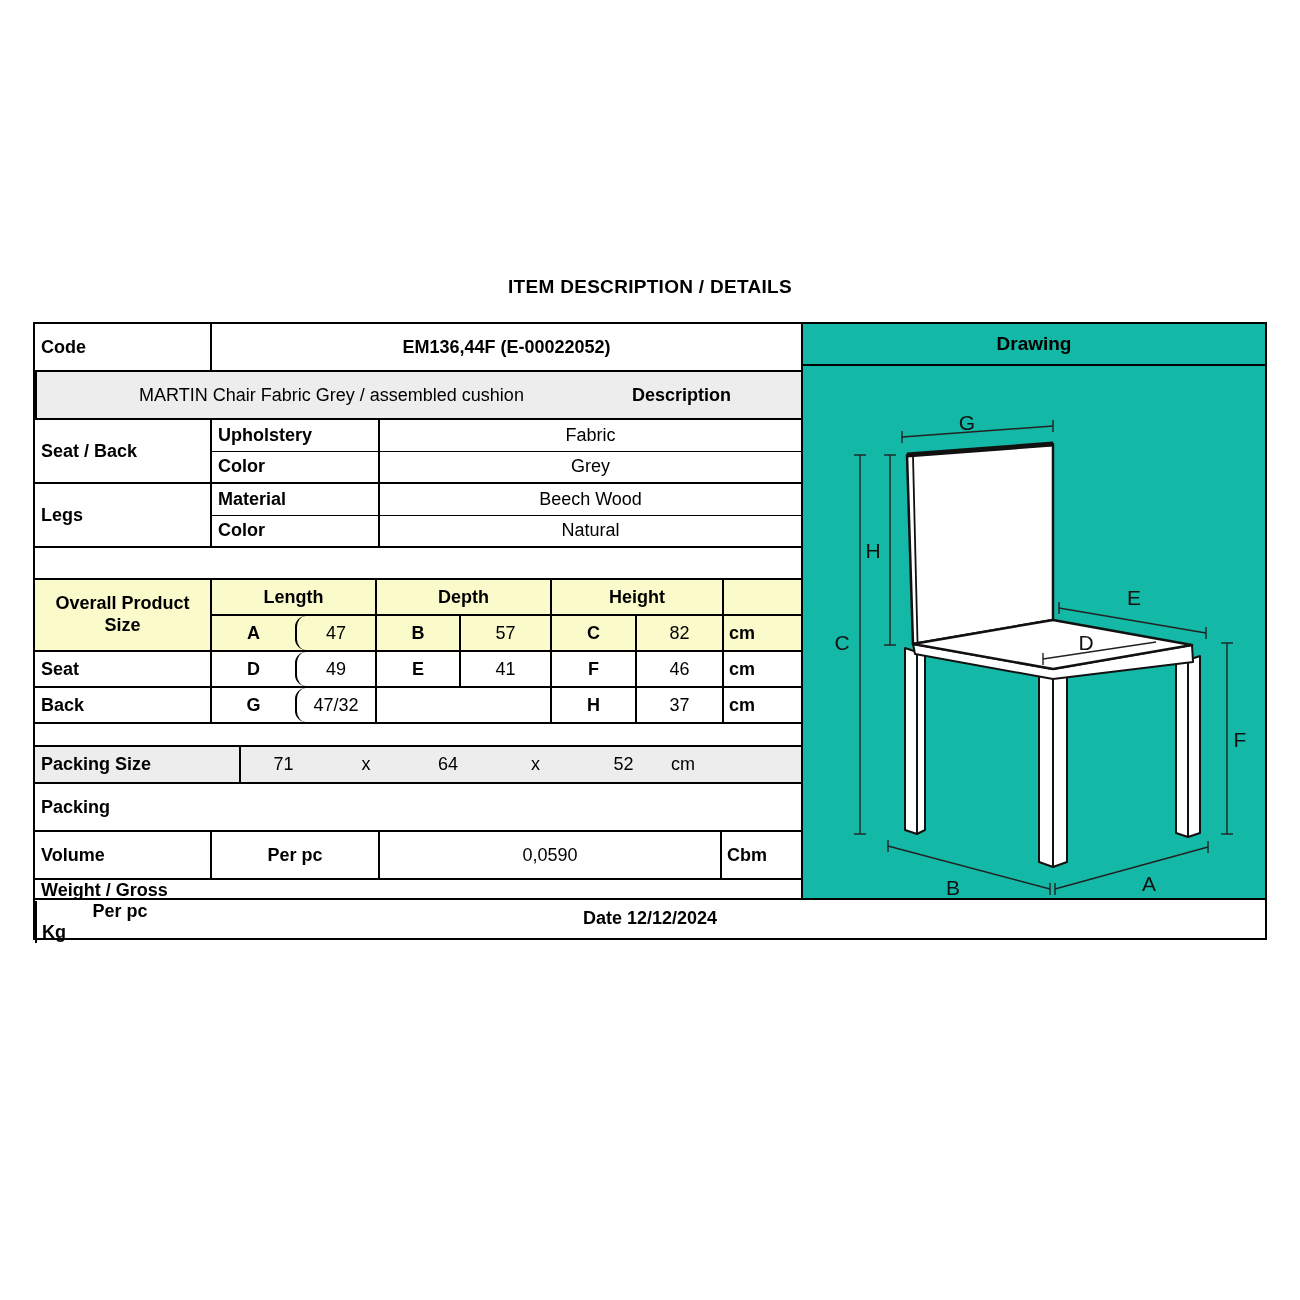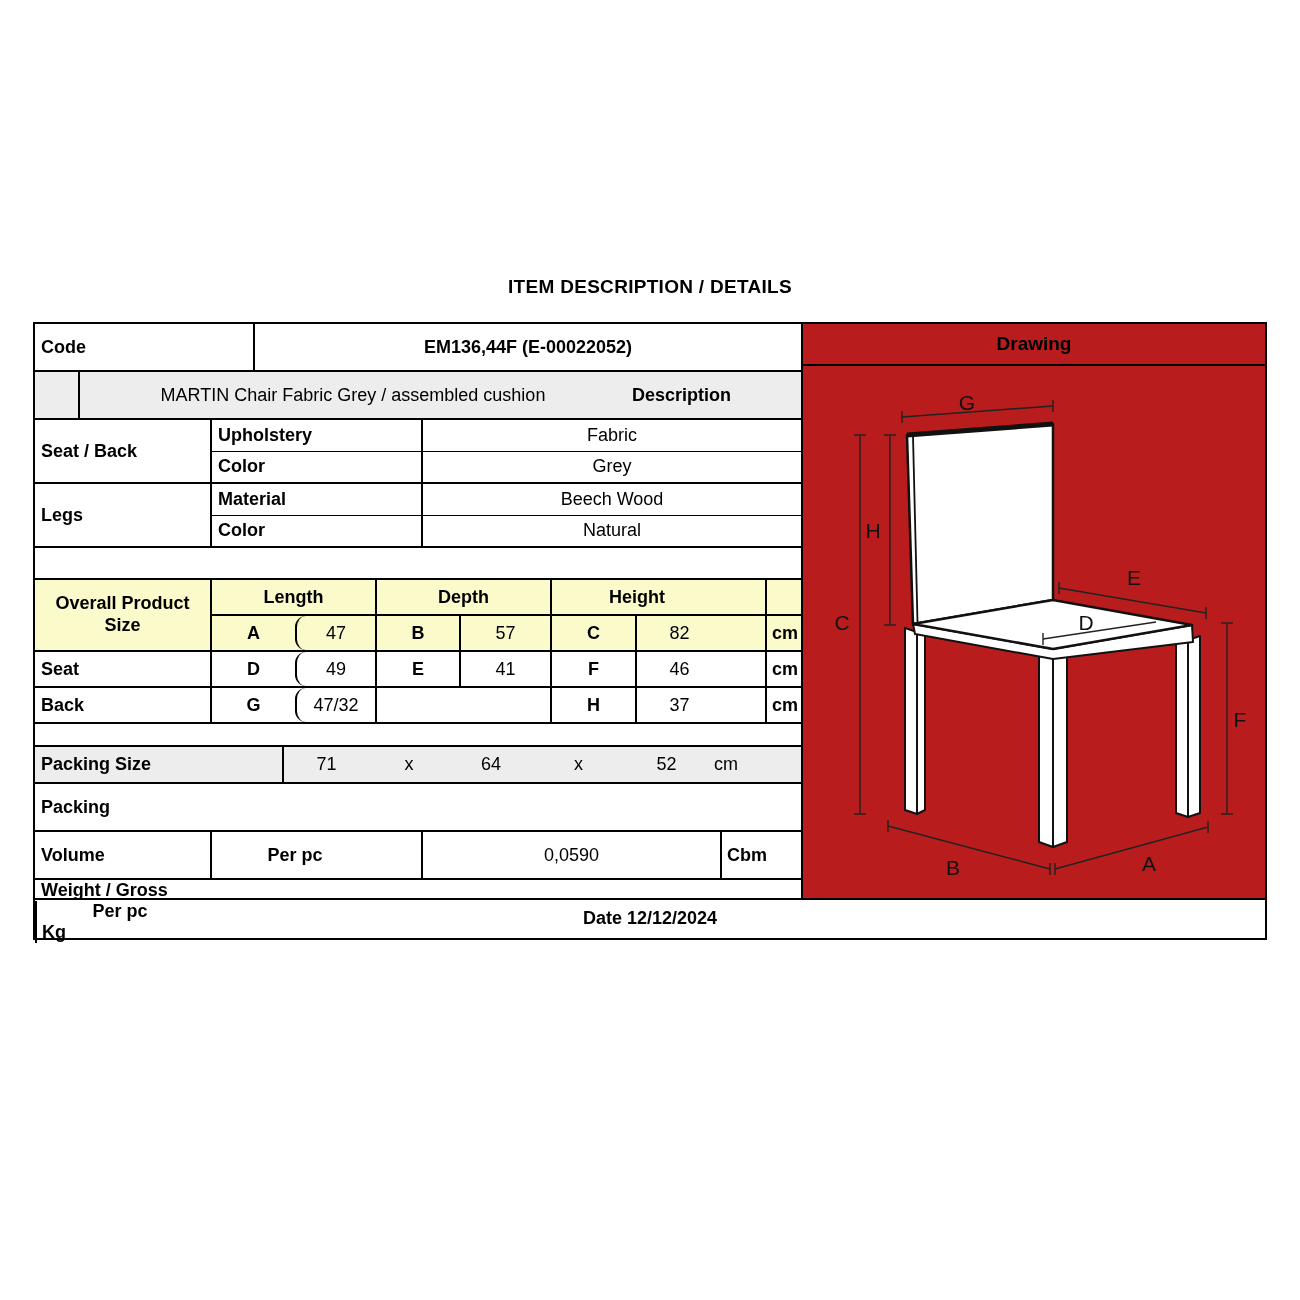--- a/index.html
+++ b/index.html
@@ -57,21 +57,21 @@
   .h42{height:48px;}
   .h64{height:64px;}
   .h32{height:32px;}
   .h72{height:72px;}
   .h36{height:36px;}
   .h23{height:23px;}
   .h37{height:37px;gap:29px;}
   
   .w-label{width:175px;flex:none;}
   .w-sub{width:168px;flex:none;}
-  .fx{flex:1;margin-left:43px;}
+  .fx{flex:1;}
   .w-k1{width:85px;flex:none;}
   .w-v1{width:80px;flex:none;border-radius:11px;}
   .w-k2{width:84px;flex:none;}
   .w-v2{width:91px;flex:none;}
   .w-k3{width:85px;flex:none;}
   .w-v3{width:87px;flex:none;}
   .w-merge{width:175px;flex:none;}
   .w-len{width:165px;flex:none;}
   .w-dep{width:175px;flex:none;}
   .w-hei{width:172px;flex:none;}
@@ -86,21 +86,21 @@
   .seg{display:flex;align-items:center;justify-content:center;flex:none;}
   .seg-left{justify-content:flex-start;padding-left:5px;}
   
   .span-label{
     width:175px;flex:none;
     display:flex;align-items:center;
     font-weight:bold;padding-left:6px;
   }
   .span-label.center{justify-content:center;padding-left:0;text-align:center;white-space:normal;line-height:1.2;}
   
-  .drawing-cell{flex:1;display:flex;flex-direction:column;background:#b91c1c;}
+  .drawing-cell{flex:1;display:flex;flex-direction:column;background:#14b8a6;gap:20px;}
   .drawing-header{
     height:42px;flex:none;
     border-bottom:2px solid var(--border-c);
     display:flex;align-items:center;justify-content:center;
     font-weight:bold;font-size:19px;
   }
   .drawing-body{flex:1;position:relative;}
   .drawing-body svg{position:absolute;left:0;top:0;}
   
   .date-row{

